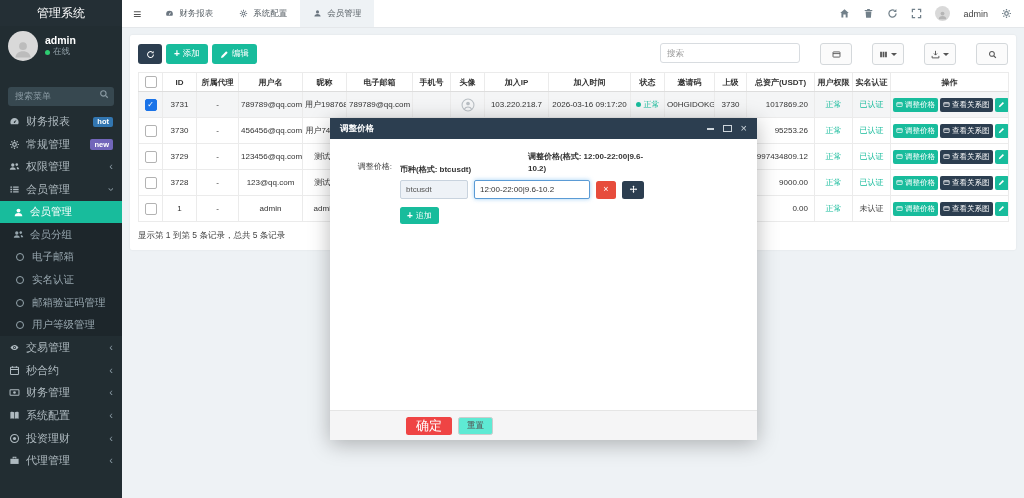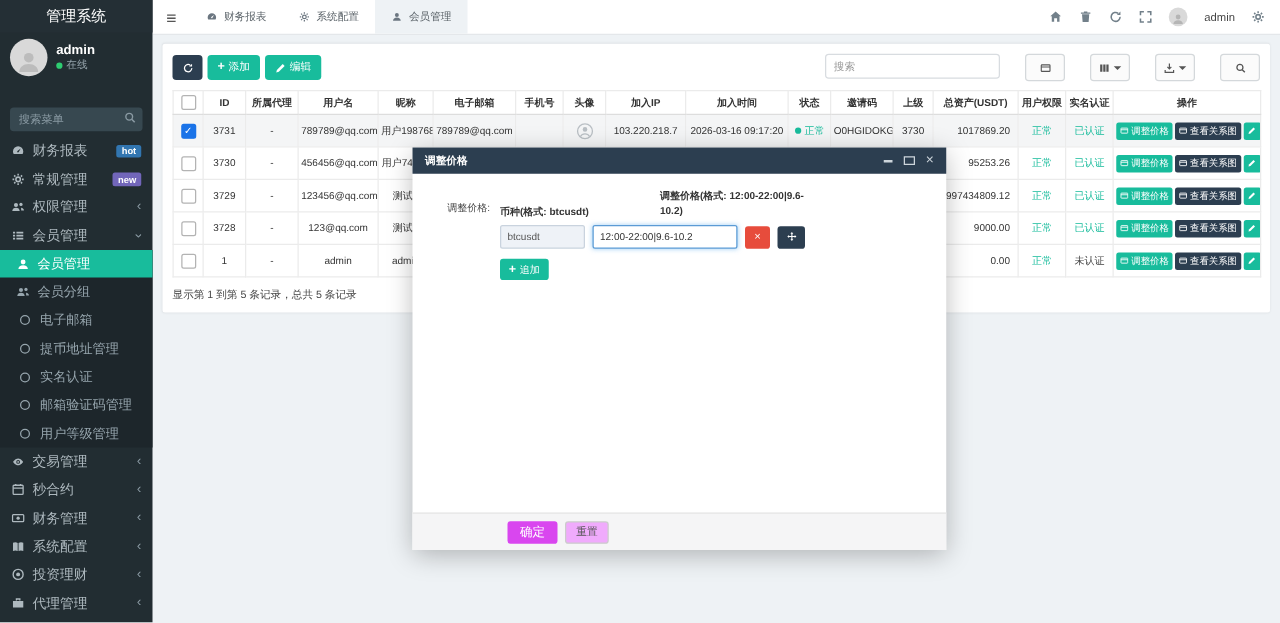--- a/index.html
+++ b/index.html
@@ -110,23 +110,23 @@
        font-size:8px;padding:0 5px;color:#333;outline:none;font-family:inherit;flex:none}
   .bdel{width:20px;height:18px;background:#e74c3c;border:none;border-radius:2.5px;color:#fff;
         font-size:9px;line-height:1;cursor:pointer}
   .bmove{width:22px;height:18px;background:#2c3e50;border:none;border-radius:2.5px;color:#fff;
          display:inline-flex;align-items:center;justify-content:center;cursor:pointer}
   .bmove svg{width:9px;height:9px}
   .bappend{margin-top:8px;background:#18bc9c;color:#fff;border:none;border-radius:2.5px;height:17px;
            font-size:8px;padding:0 7px;display:inline-flex;align-items:center;gap:3px;cursor:pointer;font-family:inherit}
   .mfoot{flex:none;height:29px;background:#f5f5f6;border-top:1px solid #e5e5e5;display:flex;align-items:center;
          padding-left:76px;gap:6px}
-  .bok{background:#d946ef;color:#fff;border:none;border-radius:2.5px;height:18px;padding:0 10px;
-       font-size:10px;cursor:pointer;font-family:inherit}
-  .breset{background:#f0abfc;color:#555;border:1px solid #ccc;border-radius:2.5px;height:18px;padding:0 8px;
+  .bok{background:#ef4444;color:#fff;border:none;border-radius:2.5px;height:18px;padding:0 10px;
+       font-size:13px;cursor:pointer;font-family:inherit}
+  .breset{background:#5eead4;color:#555;border:1px solid #ccc;border-radius:2.5px;height:18px;padding:0 8px;
           font-size:8.5px;cursor:pointer;font-family:inherit}
 </style>
 </head>
 <body>
 
 <svg width="0" height="0" style="position:absolute" aria-hidden="true">
   <defs>
     <symbol id="i-dash" viewBox="0 0 16 16">
         <path fill="currentColor" d="M8 3a6 6 0 0 0-6 6c0 1 .3 2 .8 2.9h10.4c.5-.9.8-1.9.8-2.9a6 6 0 0 0-6-6zm.7 6.7a1 1 0 1 1-1.5-1.4L11 5.4 8.7 9.7z"></path>
       </symbol>
@@ -282,24 +282,20 @@
         </div>
         <div class="mi">
           <svg class="ic" viewBox="0 0 16 16">
             <use href="#i-users"></use>
           </svg>
           <span class="lbl">会员分组</span>
         </div>
         <div class="mi">
           <span class="oic"></span>
           <span class="lbl">电子邮箱</span>
-        </div>
-        <div class="mi">
-          <span class="oic"></span>
-          <span class="lbl">提币地址管理</span>
         </div>
         <div class="mi">
           <span class="oic"></span>
           <span class="lbl">实名认证</span>
         </div>
         <div class="mi">
           <span class="oic"></span>
           <span class="lbl">邮箱验证码管理</span>
         </div>
         <div class="mi">

